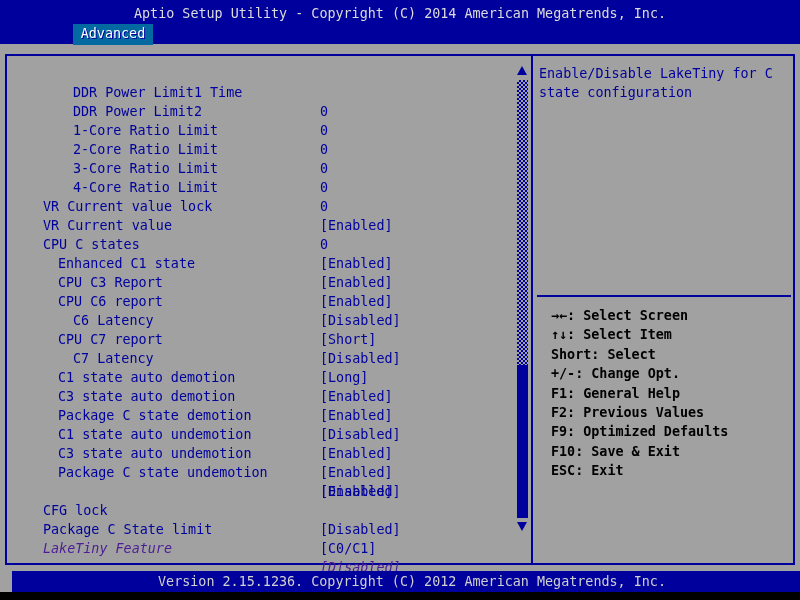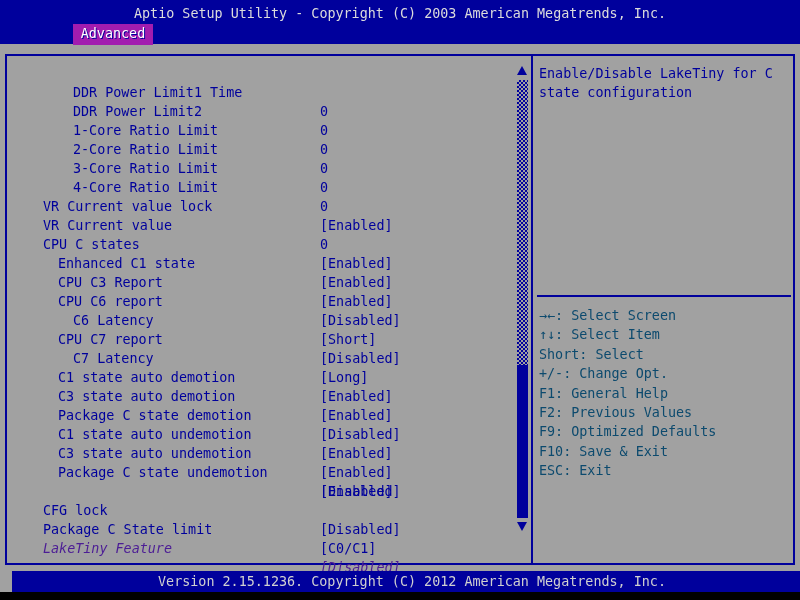--- a/index.html
+++ b/index.html
@@ -9,21 +9,21 @@
     font-size:13.4px;
     background:#A1A1A1;
   }
   .screen { position:relative; width:800px; height:600px; background:#A1A1A1; overflow:hidden; }
 
   
   .header  { position:absolute; left:0; top:0; width:800px; height:44px; background:#00009C; }
   .title   { position:absolute; left:0; top:6px; width:800px; text-align:center; color:#DCDCDC; white-space:pre; }
   .tab {
     position:absolute; left:73px; top:24px; width:80px; height:21px;
-    background:#a21caf; color:#FFFFFF; text-shadow:1px 1px 0 #00009C;
+    background:#0369a1; color:#FFFFFF; text-shadow:1px 1px 0 #00009C;
     text-align:center; line-height:20px;
   }
 
   
   .window  { position:absolute; left:5px; top:54px; width:790px; height:511px; border:2px solid #00009C; }
   .divider { position:absolute; left:531px; top:54px; width:2px; height:511px; background:#00009C; }
 
   
   .items { position:absolute; left:7px; top:64px; width:506px; }
   .row   { position:relative; height:19px; line-height:19px; color:#00009C; white-space:pre; }
@@ -48,35 +48,35 @@
   .sb-thumb { position:absolute; left:1px; top:299px; width:11px; height:153px; background:#00009C; }
   .sb-down {
     position:absolute; left:1px; top:456px; width:0; height:0;
     border-left:5px solid transparent; border-right:5px solid transparent;
     border-top:9px solid #00009C;
   }
 
   
   .help  { position:absolute; left:539px; top:64px; width:242px; color:#00009C; line-height:19px; }
   .hline { position:absolute; left:537px; top:295px; width:254px; height:2px; background:#00009C; }
-  .keys  { position:absolute; left:539px; top:306px; color:#0c4a6e; }
+  .keys  { position:absolute; left:551px; top:306px; color:#000000;font-weight:bold; }
   .krow  { height:19.4px; line-height:19.4px; white-space:pre; }
 
   
   .footer-bar  { position:absolute; left:12px; top:571px; width:800px; height:21px; background:#00009C; }
   .footer-text { position:absolute; left:0; top:0; width:800px; text-align:center; line-height:21px; color:#D0D0D0; white-space:pre; }
   .bottom-black{ position:absolute; left:0; top:592px; width:800px; height:8px; background:#000000; }
 </style>
 </head>
 <body>
 
 <div class="screen">
 
   <div class="header">
-    <div class="title">Aptio Setup Utility - Copyright (C) 2003 American Megatrends, Inc.</div>
+    <div class="title">Aptio Setup Utility - Copyright (C) 2014 American Megatrends, Inc.</div>
   </div>
   <div class="tab">Advanced</div>
 
   <div class="window"></div>
   <div class="divider"></div>
 
   <div class="items">
       <div class="row i2">
     <span class="lbl">DDR Power Limit1 Time</span>
     <span class="val">0</span>

